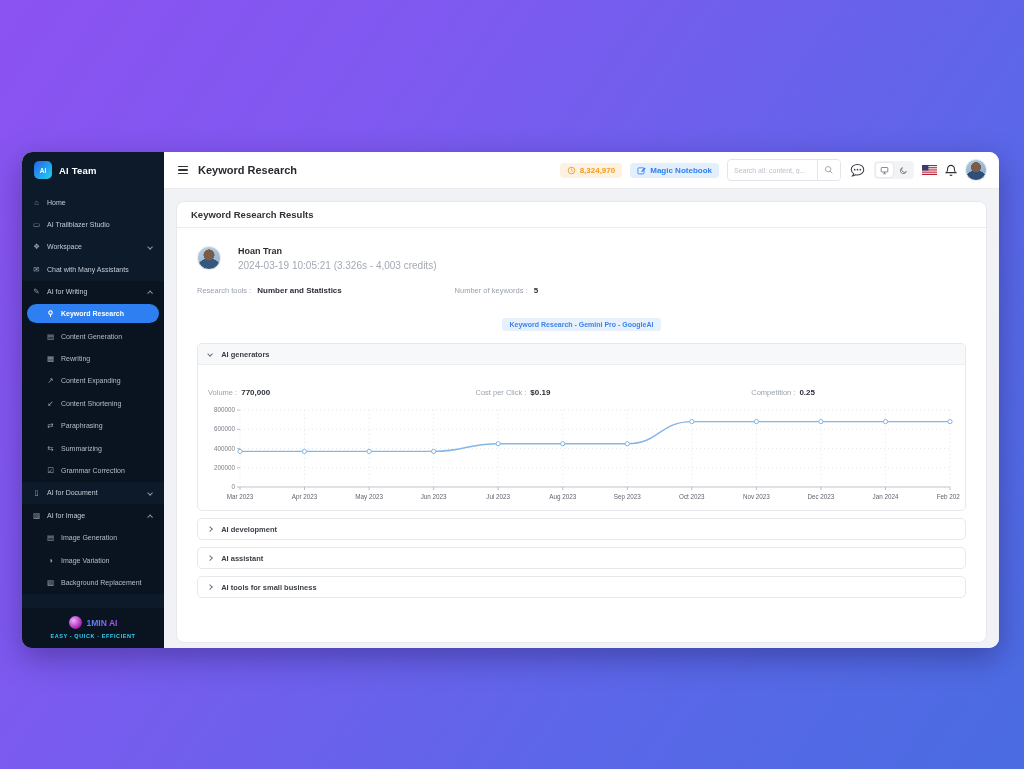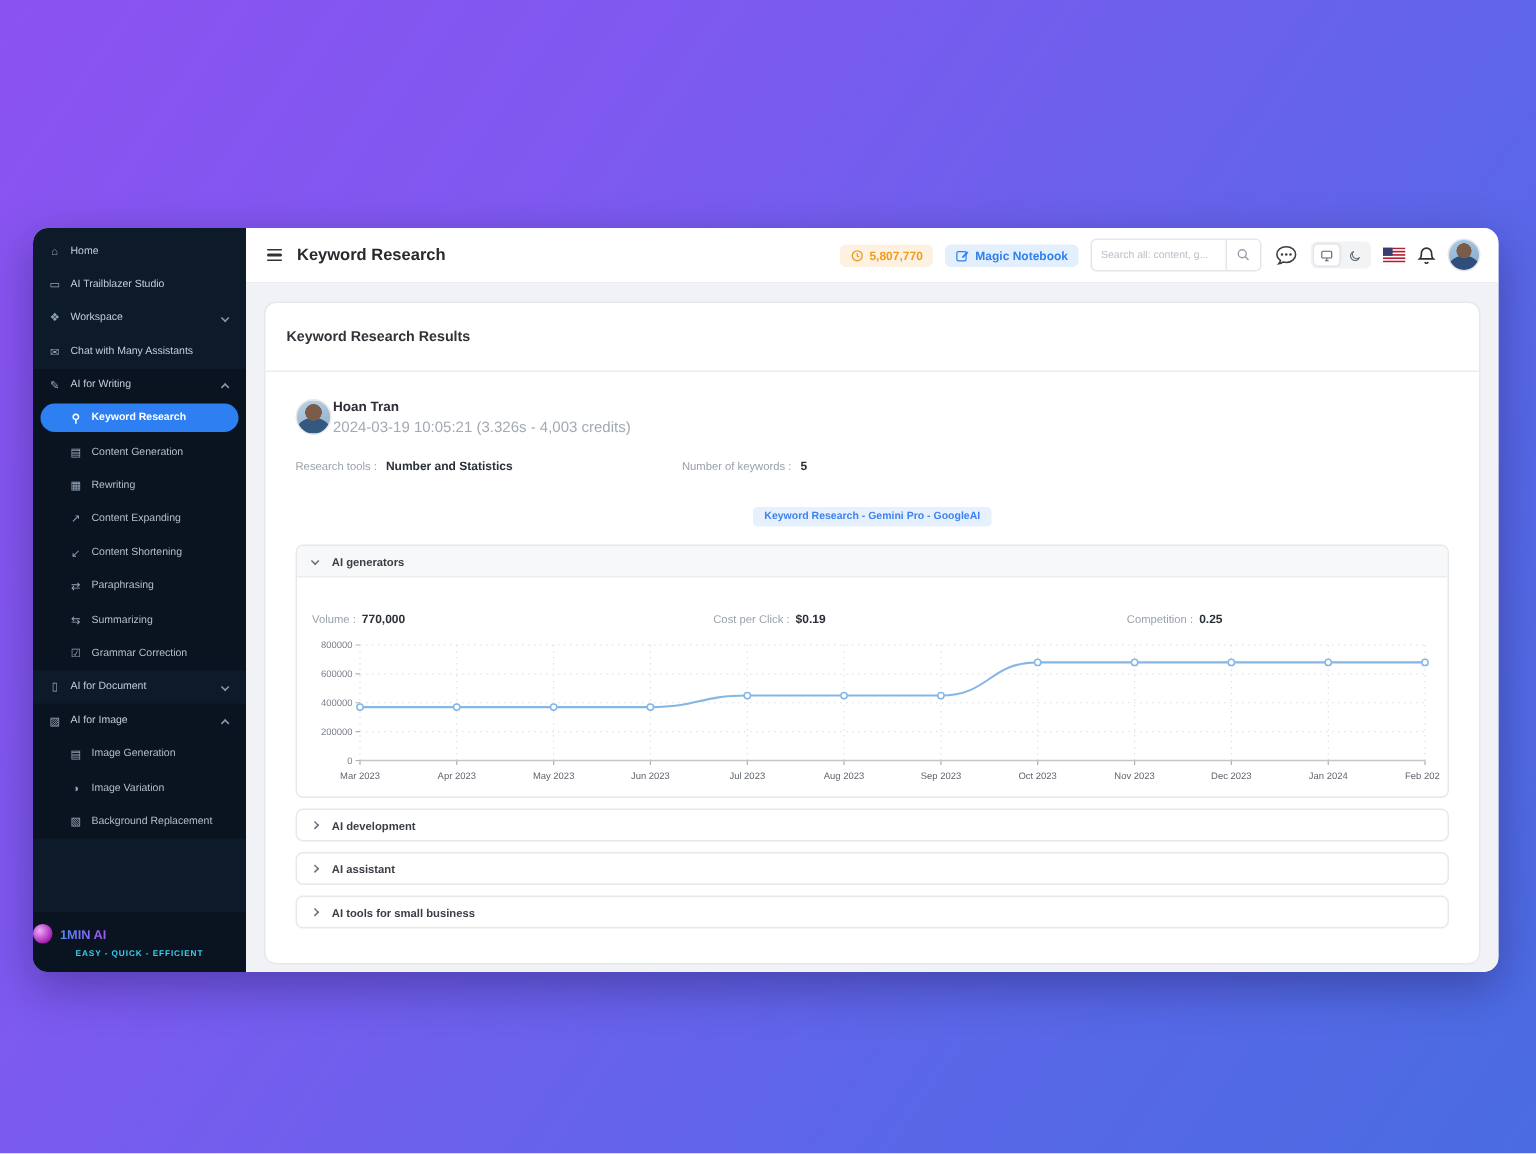--- a/index.html
+++ b/index.html
@@ -28,21 +28,21 @@
   .nav-item.sub .nav-label{color:#b4bec9;}
   .nav-item.active{background:#2e7ff2;border-radius:12px;margin:1.5px 5px;height:19px;
     padding-left:19px;}
   .nav-item.active .nav-label,.nav-item.active .nav-ico{color:#fff;font-weight:600;}
   .chev{display:inline-block;padding:1.6px;border:solid #8b98a8;border-width:0 1px 1px 0;
     margin-left:auto;margin-right:2px;}
   .chev.down{transform:rotate(45deg);}
   .chev.up{transform:rotate(-135deg);margin-top:3px;}
   .chev.right{transform:rotate(-45deg);margin-left:0;}
   .side-footer{background:#0a1421;padding:8px 0 9px;text-align:center;}
-  .footer-row{display:flex;align-items:center;justify-content:flex-start;gap:5px;}
+  .footer-row{display:flex;align-items:center;justify-content:center;gap:5px;}
   .footer-logo{width:13px;height:13px;border-radius:50%;
     background:radial-gradient(circle at 35% 35%,#f0abfc,#a21caf 72%);}
   .footer-brand{font-size:8.5px;font-weight:800;
     background:linear-gradient(90deg,#4f8ef7,#a855f7);
     -webkit-background-clip:text;background-clip:text;color:transparent;}
   .footer-tagline{margin-top:4px;font-size:5.5px;font-weight:700;color:#35d0f0;
     letter-spacing:.6px;}
   
   .main{flex:1;display:flex;flex-direction:column;min-width:0;}
   header{height:36px;min-height:36px;background:#fff;border-bottom:1px solid #ececee;
@@ -67,24 +67,24 @@
   .mode-btn{width:17px;height:14px;border-radius:3px;display:flex;align-items:center;
     justify-content:center;cursor:pointer;}
   .mode-btn.sel{background:#fff;box-shadow:0 0 2px rgba(0,0,0,.15);}
   .avatar{width:20px;height:20px;border-radius:50%;border:1px solid #e8e8ea;cursor:pointer;
     background:radial-gradient(circle at 50% 36%,#7a5c48 30%,rgba(0,0,0,0) 32%),
       radial-gradient(circle at 50% 112%,#2f4f7a 48%,rgba(0,0,0,0) 50%),
       linear-gradient(160deg,#aecbe3,#7fa6c8);}
   .content{flex:1;background:#f1f2f5;padding:12px 12px 5px;min-height:0;}
   .card{background:#fff;border:1px solid #e7e8ec;border-radius:8px;height:100%;
     box-sizing:border-box;overflow:hidden;}
-  .card-title{padding:17px 14px;font-size:9.5px;font-weight:700;color:#2f3237;
+  .card-title{padding:7px 14px;font-size:9.5px;font-weight:700;color:#2f3237;
     border-bottom:1px solid #ececee;}
   .card-body{padding:12px 20px;}
-  .user-row{display:flex;gap:1px;margin-top:6px;}
+  .user-row{display:flex;gap:17px;margin-top:6px;}
   .user-avatar{width:22px;height:22px;border-radius:50%;border:1px solid #e8e8ea;
     background:radial-gradient(circle at 50% 36%,#7a5c48 30%,rgba(0,0,0,0) 32%),
       radial-gradient(circle at 50% 112%,#35587f 48%,rgba(0,0,0,0) 50%),
       linear-gradient(160deg,#b9d2e6,#8cabc9);}
   .user-name{font-size:9px;font-weight:700;color:#2b2f35;}
   .user-meta{margin-top:4px;font-size:10px;color:#a3a9b3;}
   .query{margin-top:16px;font-size:8px;color:#34383e;}
   .meta-row{margin-top:15px;display:flex;font-size:7.5px;}
   .meta-col1{width:33.5%;}
   .meta-label{color:#9aa1ac;}
@@ -109,20 +109,24 @@
   .stat-value{color:#2b3036;font-weight:700;font-size:8px;margin-left:4px;}
   .chart-box{margin-top:3px;}
 </style>
 </head>
 <body>
 
 <div class="stage">
   <div class="window">
 
     <aside class="sidebar">
+      <div class="brand">
+        <div class="brand-logo">AI</div>
+        <div class="brand-name">AI Team</div>
+      </div>
       <nav id="side-nav">
           <div class="nav-item">
             <span class="nav-ico">⌂</span>
             <span class="nav-label">Home</span>
           </div>
           <div class="nav-item">
             <span class="nav-ico">▭</span>
             <span class="nav-label">AI Trailblazer Studio</span>
           </div>
           <div class="nav-item">
@@ -214,21 +218,21 @@
             <i></i>
             <i></i>
         </div>
         <div class="page-title">Keyword Research</div>
         <div class="hd-right">
           <div class="pill credits">
             <svg width="9" height="9" viewBox="0 0 12 12">
               <circle cx="6" cy="6" r="4.4" fill="none" stroke="#f29b1d" stroke-width="1.2"></circle>
               <path d="M6 3.6v2.6l1.8 1" fill="none" stroke="#f29b1d" stroke-width="1.1"></path>
             </svg>
-            <span>5,807,770</span>
+            <span>8,324,970</span>
           </div>
           <div class="pill magic">
             <svg width="9" height="9" viewBox="0 0 12 12">
               <rect x="1.2" y="2.4" width="8.2" height="8.2" rx="1.4" fill="none" stroke="#2f80ed" stroke-width="1.1"></rect>
               <path d="M6.2 6.4l4-4.3 1.3 1.2-4.1 4.2-1.6.4z" fill="#2f80ed" stroke="none"></path>
             </svg>
             <span>Magic Notebook</span>
           </div>
           <div class="search">
             <input placeholder="Search all: content, g..." style="">

